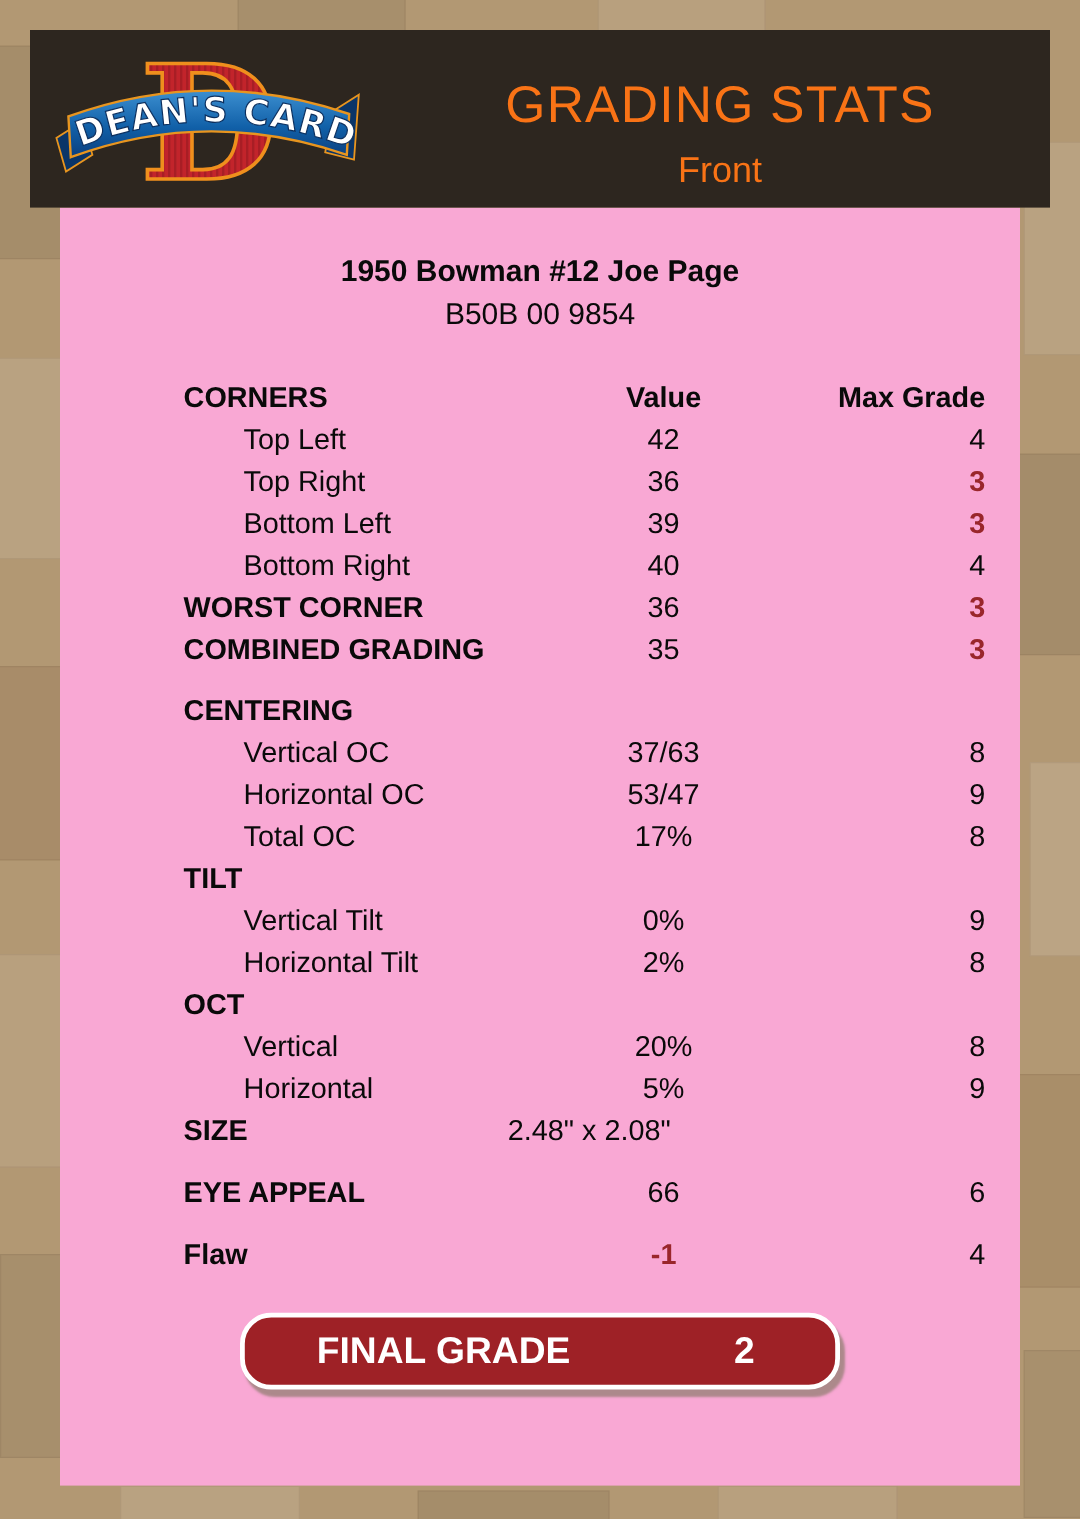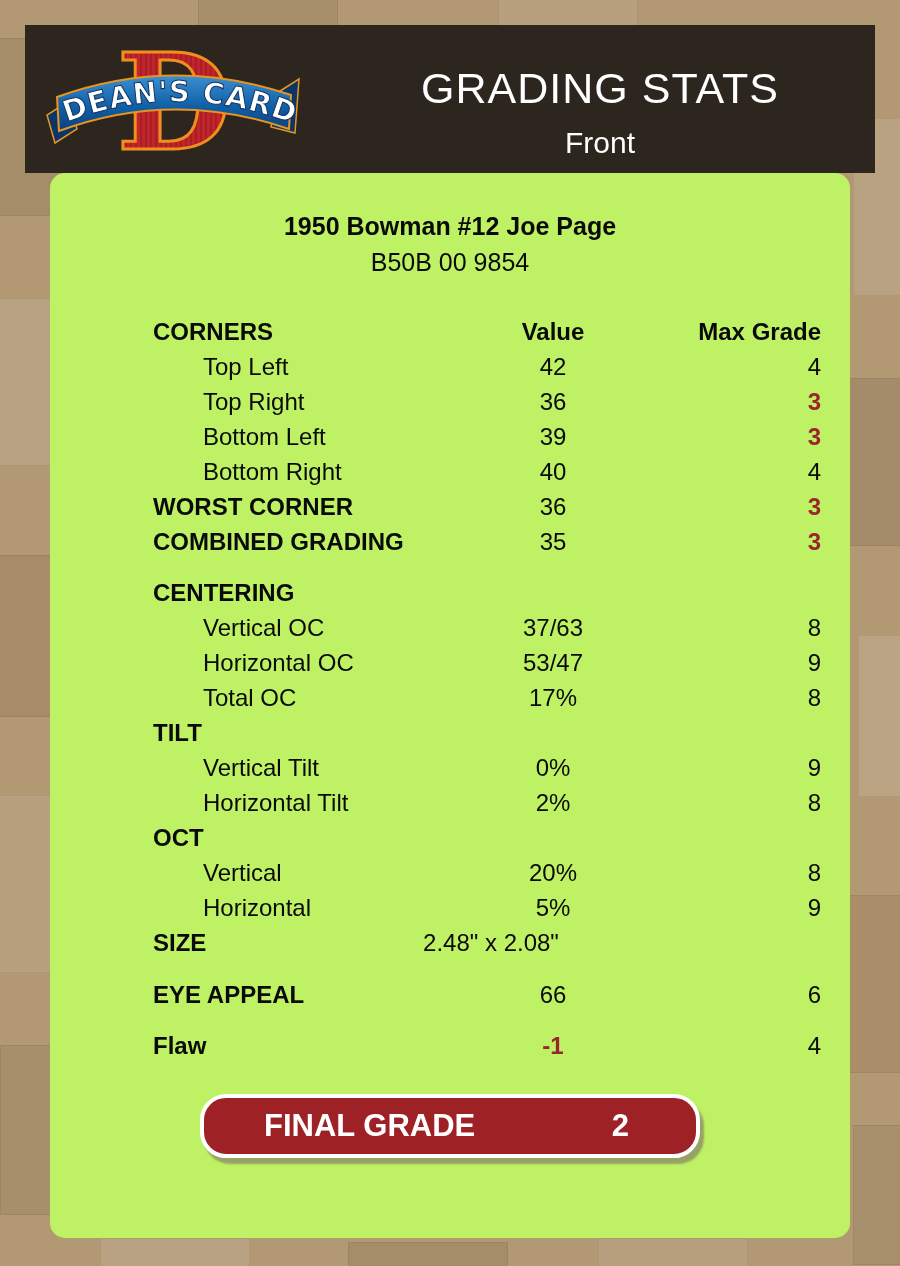--- a/index.html
+++ b/index.html
@@ -16,31 +16,31 @@
     border:1px solid rgba(60,40,20,0.08);
   }
   
   .header {
     position:absolute; left:25px; top:25px; width:850px; height:148px;
     background:#2d261f; z-index:2;
   }
   .logo-svg { position:absolute; left:20px; top:4px; }
   .header-text {
     position:absolute; left:300px; top:0; width:550px; height:148px;
-    text-align:center; color:#ffffff;
+    text-align:center; color:#f97316;
   }
   .header-title {
     margin-top:40px; font-size:43px; line-height:46px; letter-spacing:1px;
     font-weight:400;
   }
   .header-subtitle { margin-top:15px; font-size:30px; line-height:34px; }
   
   .card {
     position:absolute; left:50px; top:173px; width:800px; height:1065px;
-    background:#bef264; z-index:1; color:#0a0a0a;border-radius:15px;
+    background:#f9a8d4; z-index:1; color:#0a0a0a;
   }
   .card-title {
     position:absolute; left:0; top:38px; width:100%; text-align:center;
     font-size:25px; line-height:30px; font-weight:bold;
   }
   .card-serial {
     position:absolute; left:0; top:74px; width:100%; text-align:center;
     font-size:25px; line-height:30px;
   }
   

